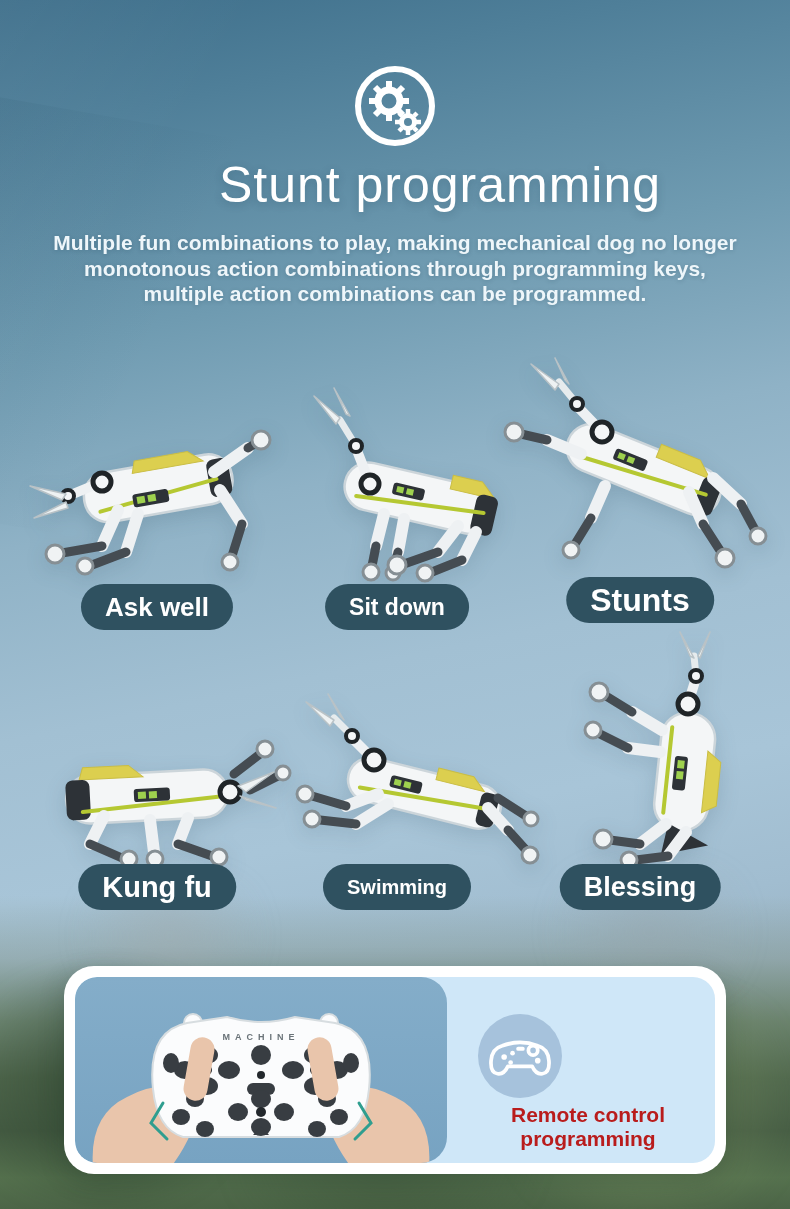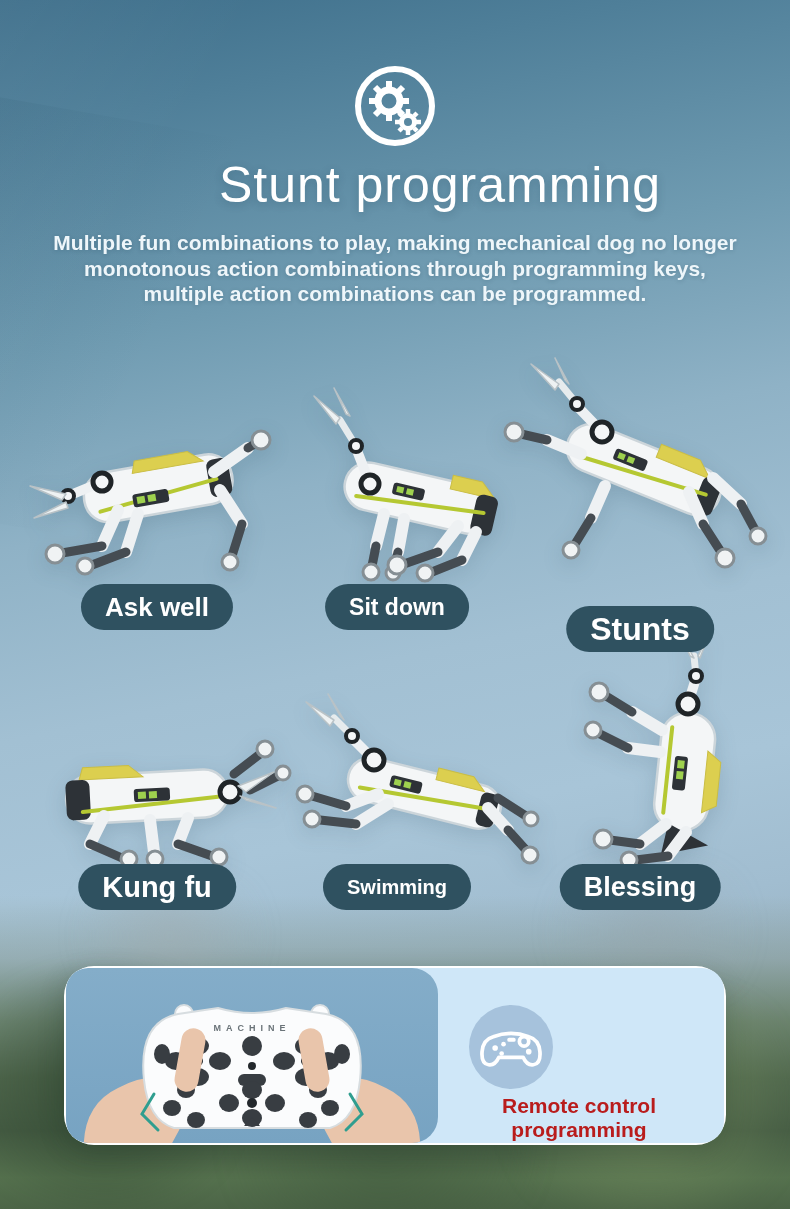--- a/index.html
+++ b/index.html
@@ -53,22 +53,22 @@
   .rb .claw{fill:#eef2f3;stroke:#b9c2c6;stroke-width:1.5;stroke-linejoin:round;}
 
   
   .pill{position:absolute;transform:translateX(-50%);height:46px;padding:0 24px;
     background:#2f5160;border-radius:23px;display:flex;align-items:center;justify-content:center;
     color:#ffffff;font-weight:700;white-space:nowrap;z-index:4;}
   .fs26{font-size:26px;} .fs23{font-size:23px;} .fs32{font-size:32px;}
   .fs29{font-size:29px;} .fs20{font-size:20px;} .fs27{font-size:27px;}
 
   
-  .remote-card{position:absolute;left:64px;top:966px;width:662px;height:179px;z-index:5;
-    background:#ffffff;border-radius:30px;padding:2px;box-shadow:0 8px 24px rgba(30,50,40,.25);}
+  .remote-card{position:absolute;left:64px;top:966px;width:662px;height:208px;z-index:5;
+    background:#ffffff;border-radius:30px;padding:11px;box-shadow:0 8px 24px rgba(30,50,40,.25);}
   .card-inner{position:relative;width:100%;height:100%;border-radius:22px;background:#cfe7f8;overflow:hidden;}
   .photo-panel{position:absolute;left:0;top:0;width:372px;height:100%;
     background:linear-gradient(180deg,#84adc9,#77a3c2);border-radius:22px 26px 26px 22px;overflow:hidden;}
   .hand{fill:#e9c5ab;}
   .ctrl{fill:#fbfcfd;stroke:#d7dde0;stroke-width:2;}
   .btn{fill:#383d42;} .btn2{fill:#23282c;}
   .teal{fill:none;stroke:#2f9e8f;stroke-width:3;stroke-linecap:round;}
   .machina{fill:#6a7378;font-family:"Liberation Sans",sans-serif;font-weight:700;font-size:9px;letter-spacing:5px;}
   .gamepad-badge{position:absolute;left:403px;top:37px;width:84px;height:84px;border-radius:50%;
     background:#a6c2dc;display:flex;align-items:center;justify-content:center;}
@@ -289,21 +289,21 @@
     <path class="claw" d="M112 28 L102 4 L116 30 Z"></path>
     <path class="claw" d="M120 28 L132 4 L122 30 Z"></path>
   </svg>
 
   <div class="pill fs26" style="left:157px;top:584px;">
       <span>Ask well</span>
     </div>
   <div class="pill fs23" style="left:397px;top:584px;">
       <span>Sit down</span>
     </div>
-  <div class="pill fs32" style="left:640px;top:606px;">
+  <div class="pill fs32" style="left:640px;top:577px;">
       <span>Stunts</span>
     </div>
   <div class="pill fs20" style="left:397px;top:864px;">
       <span>Swimming</span>
     </div>
   <div class="pill fs29" style="left:157px;top:864px;">
       <span>Kung fu</span>
     </div>
   <div class="pill fs27" style="left:640px;top:864px;">
       <span>Blessing</span>

